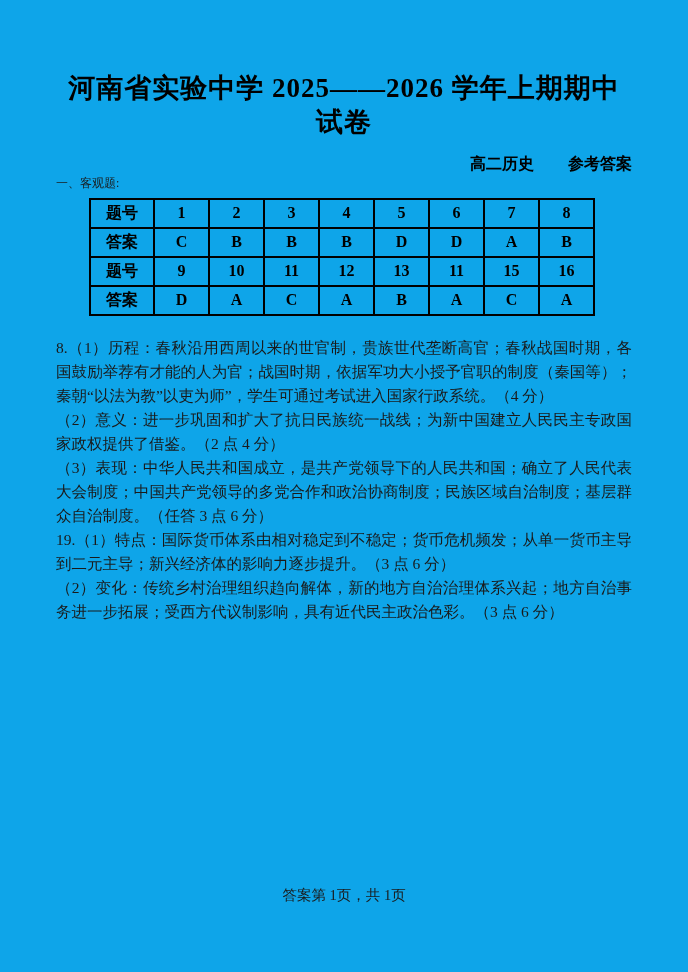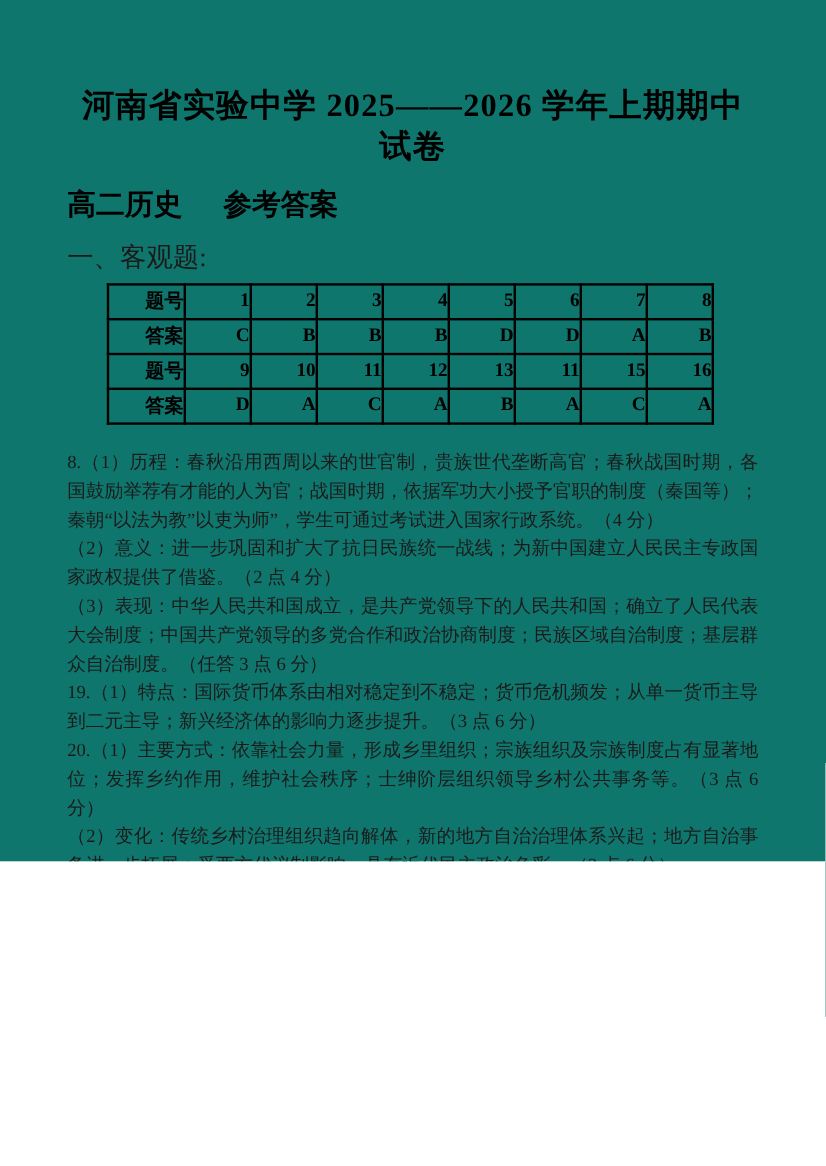--- a/index.html
+++ b/index.html
@@ -3,65 +3,65 @@
 <meta charset="utf-8">
 <style>
   html, body {
     margin: 0;
     padding: 0;
     background: #ffffff;
   }
   .page {
     position: relative;
     width: 688px;
-    height: 718px;
+    height: 972px;
     margin: 0 auto;
-    background: #0f766e;
+    background: #0ea5e9;
     color: #111111;
     font-family: "Liberation Serif", "DejaVu Serif", serif;
     box-sizing: border-box;
     padding: 72px 56px 0 56px;
     overflow: hidden;
   }
   .title {
     margin: 0;
     text-align: center;
     font-size: 27px;
     font-weight: 900;
     letter-spacing: 1px;
     line-height: 1.25;
     color: #000000;
   }
   .subtitle {
     margin: 14px 0 0 0;
-    text-align: left;
-    font-size: 24px;
+    text-align: right;
+    font-size: 16px;
     font-weight: 700;
     color: #000000;
     font-family: "Liberation Sans", "DejaVu Sans", sans-serif;
   }
   .subtitle .gap {
     display: inline-block;
     width: 34px;
   }
   .section-heading {
-    margin-top: 14px;
-    font-size: 22px;
+    margin-top: 0;
+    font-size: 12px;
     color: #1a1a1a;
   }
   table.answer-table {
     border-collapse: collapse;
     margin: 6px 0 0 33px;
     table-layout: fixed;
     width: 506px;
   }
   table.answer-table td {
     border: 2px solid #000000;
     height: 27px;
-    text-align: right;
+    text-align: center;
     vertical-align: middle;
     font-weight: 700;
     font-size: 16px;
     color: #000000;
     padding: 0;
   }
   table.answer-table td.label-cell {
     width: 62px;
   }
   .answers {
@@ -145,18 +145,18 @@
           <td>A</td>
         </tr>
       </tbody>
   </table>
 
   <div class="answers" id="answers-container">
       <p>8.（1）历程：春秋沿用西周以来的世官制，贵族世代垄断高官；春秋战国时期，各国鼓励举荐有才能的人为官；战国时期，依据军功大小授予官职的制度（秦国等）；秦朝“以法为教”以吏为师”，学生可通过考试进入国家行政系统。（4 分）</p>
       <p>（2）意义：进一步巩固和扩大了抗日民族统一战线；为新中国建立人民民主专政国家政权提供了借鉴。（2 点 4 分）</p>
       <p>（3）表现：中华人民共和国成立，是共产党领导下的人民共和国；确立了人民代表大会制度；中国共产党领导的多党合作和政治协商制度；民族区域自治制度；基层群众自治制度。（任答 3 点 6 分）</p>
       <p>19.（1）特点：国际货币体系由相对稳定到不稳定；货币危机频发；从单一货币主导到二元主导；新兴经济体的影响力逐步提升。（3 点 6 分）</p>
-      <p>20.（1）主要方式：依靠社会力量，形成乡里组织；宗族组织及宗族制度占有显著地位；发挥乡约作用，维护社会秩序；士绅阶层组织领导乡村公共事务等。（3 点 6 分）</p>
       <p>（2）变化：传统乡村治理组织趋向解体，新的地方自治治理体系兴起；地方自治事务进一步拓展；受西方代议制影响，具有近代民主政治色彩。（3 点 6 分）</p>
     </div>
 
+  <div class="footer">答案第 1页，共 1页</div>
 
 </div>
 
 </body></html>

